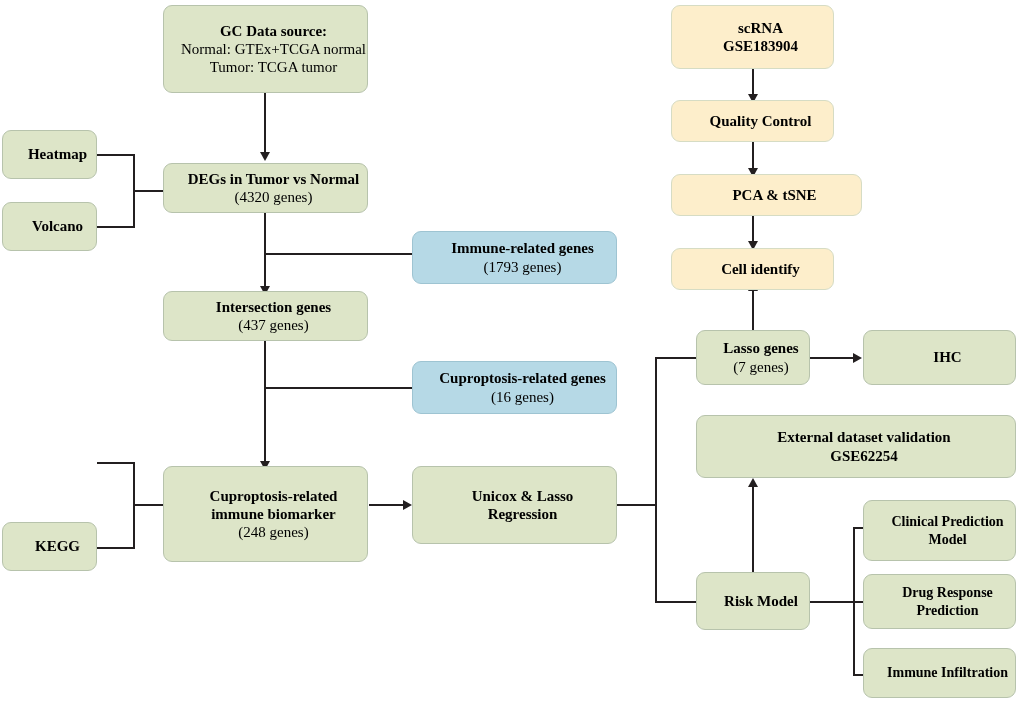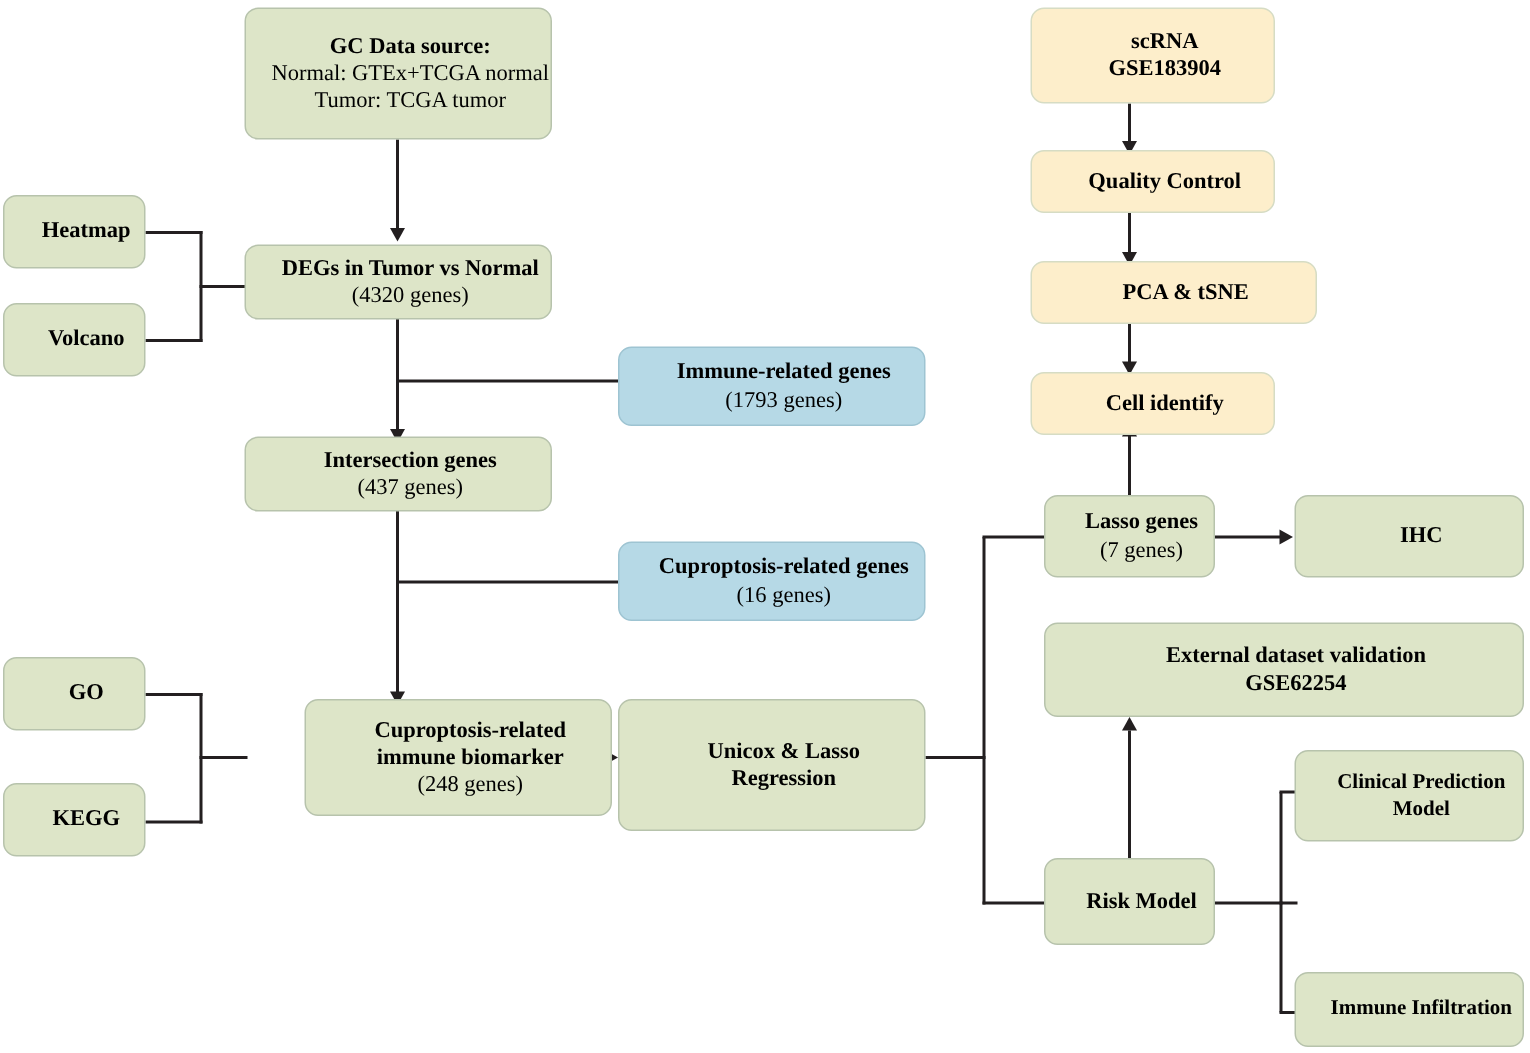--- a/index.html
+++ b/index.html
@@ -25,21 +25,21 @@
     align-items: center;
     justify-content: center;
     text-align: center;
     line-height: 1.22;
     color: #000000;
     z-index: 3;
     padding-left: 16px;
   }
   .node.green  { background: #dde5c8; border-color: #b7c3ac; }
   .node.blue   { background: #b6d9e6; border-color: #9ec4d2; }
-  .node.cream  { background: #fdeecb; border-color: #d6dcc4; margin-left: 16px; }
+  .node.cream  { background: #fdeecb; border-color: #d6dcc4; }
 
   .ln1 { font-weight: bold; font-size: 15px; }
   .ln2 { font-weight: normal; font-size: 15px; }
   .ln1.small { font-size: 14px; }
 
   
   .h-line, .v-line {
     position: absolute;
     background: #231f20;
     z-index: 1;
@@ -153,35 +153,32 @@
   <div class="node green" style="left:163px; top:291px; width:205px; height:50px;">
     <div class="ln1">Intersection genes</div>
     <div class="ln2">(437 genes)</div>
   </div>
 
   <div class="node blue" style="left:412px; top:361px; width:205px; height:53px;align-items:center;">
     <div class="ln1">Cuproptosis-related genes</div>
     <div class="ln2">(16 genes)</div>
   </div>
 
-  <div class="node green" style="left:2px; top:438px; width:95px; height:49px;">
-    <div class="ln1">GO</div>
-  </div>
 
   <div class="node green" style="left:2px; top:522px; width:95px; height:49px;">
     <div class="ln1">KEGG</div>
   </div>
 
-  <div class="node green" style="left:163px; top:466px; width:205px; height:78px;margin-left:40px;">
+  <div class="node green" style="left:163px; top:466px; width:205px; height:96px;">
     <div class="ln1">Cuproptosis-related</div>
     <div class="ln1">immune biomarker</div>
     <div class="ln2">(248 genes)</div>
   </div>
 
-  <div class="node green" style="left:412px; top:466px; width:205px; height:88px;">
+  <div class="node green" style="left:412px; top:466px; width:205px; height:78px;">
     <div class="ln1">Unicox &amp; Lasso</div>
     <div class="ln1">Regression</div>
   </div>
 
   <div class="node cream" style="left:671px; top:5px; width:163px; height:64px;">
     <div class="ln1">scRNA</div>
     <div class="ln1">GSE183904</div>
   </div>
 
   <div class="node cream" style="left:671px; top:100px; width:163px; height:42px;">
@@ -212,18 +209,22 @@
 
   <div class="node green" style="left:696px; top:572px; width:114px; height:58px;">
     <div class="ln1">Risk Model</div>
   </div>
 
   <div class="node green" style="left:863px; top:500px; width:153px; height:61px;">
     <div class="ln1 small">Clinical Prediction</div>
     <div class="ln1 small">Model</div>
   </div>
 
+  <div class="node green" style="left:863px; top:574px; width:153px; height:55px;">
+    <div class="ln1 small">Drug Response</div>
+    <div class="ln1 small">Prediction</div>
+  </div>
 
   <div class="node green" style="left:863px; top:648px; width:153px; height:50px;">
     <div class="ln1 small">Immune Infiltration</div>
   </div>
 
 </div>
 
 </body></html>

